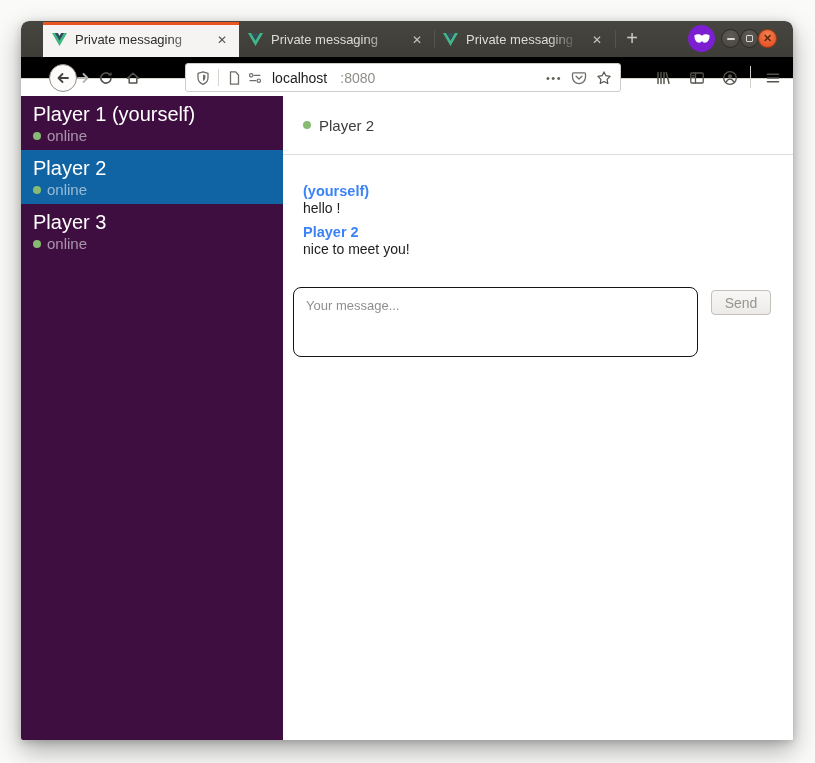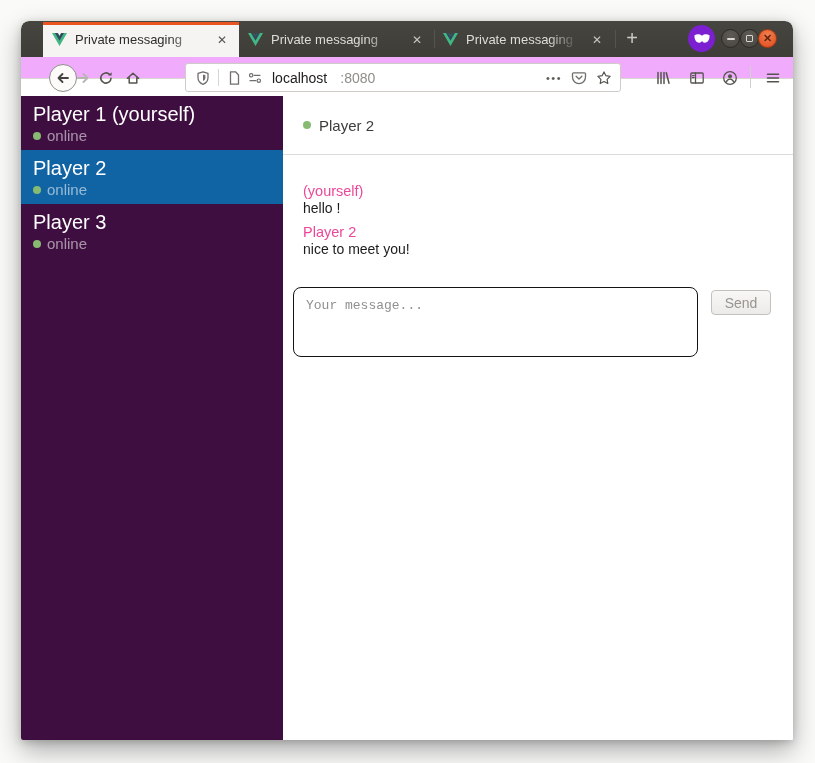--- a/index.html
+++ b/index.html
@@ -41,21 +41,21 @@
   .btn-min,.btn-max { background:radial-gradient(circle at 50% 30%,#5d5b53,#46443e);
                       border:1px solid #2b2a25; }
   .btn-close { left:737px; background:radial-gradient(circle at 50% 30%,#f08050,#e2491b);
                border:1px solid #a63c12; }
   .glyph-min { width:8px; height:2px; background:#d8d6d1; border-radius:1px; }
   .glyph-max { width:7px; height:7px; border:1.5px solid #d8d6d1; border-radius:1px; }
   .glyph-close { color:#64260f; font-size:11px; font-weight:bold; line-height:11px; }
 
   
   .toolbar { position:absolute; top:36px; left:0; right:0; height:22px;
-             background:#f0abfc; border-bottom:1px solid #d9d6d0; }
+             background:#000000; border-bottom:1px solid #d9d6d0; }
   .toolbtn { position:absolute; cursor:pointer; }
   .nav-back { left:28px; top:7px; width:28px; height:28px; border-radius:50%;
               border:1px solid #8f8e89; background:#fcfbfa; display:flex; align-items:center; justify-content:center; }
   .ico16 { width:16px; height:16px; display:block; }
   .nav-fwd { left:54px; top:13px; } .nav-reload { left:77px; top:13px; } .nav-home { left:104px; top:13px; }
   .urlbar { position:absolute; left:164px; top:6px; width:436px; height:29px; background:#fff;
             border:1px solid #cfccc7; border-radius:3px; display:flex; align-items:center;
             padding:0 8px 0 9px; cursor:text; }
   .url-sep { width:1px; height:17px; background:#d8d5d0; margin:0 7px; }
   .url-text { margin-left:9px; font-size:14px; color:#1d1c1a; }
@@ -77,27 +77,27 @@
                    color:rgba(255,255,255,.55); }
   .dot { width:8px; height:8px; border-radius:50%; background:var(--online-dot,#86bb71);
          display:inline-block; margin-right:6px; flex:none; }
 
   .chatpanel { position:absolute; top:0; left:262px; right:0; bottom:0; background:#fff; }
   .chat-header { position:absolute; top:0; left:0; right:0; height:59px;
                  border-bottom:1px solid #dcdcdc; display:flex; align-items:center; padding-left:20px; }
   .chat-header .hname { margin-left:2px; font-size:15px; color:#3c3c3c; }
   .messages { position:absolute; top:86px; left:20px; right:20px; list-style:none; }
   .messages li { margin-bottom:6px; }
-  .msg-sender { font-weight:normal; font-size:14.5px; color:#ec4899; line-height:18px; }
+  .msg-sender { font-weight:bold; font-size:14.5px; color:#3b82f6; line-height:18px; }
   .msg-text { font-size:14px; color:#1c1c1c; line-height:17px; }
 
   .chat-form { position:absolute; top:191px; left:0; right:0; }
   .msg-input { position:absolute; left:10px; top:0; width:405px; height:70px; resize:none;
                border:1px solid #141414; border-radius:8px; padding:10px 12px; outline:none;
-               font-family:Liberation Mono, monospace; font-size:13px; color:#333; background:#fff; }
+               font-family:Liberation Sans, sans-serif; font-size:13px; color:#333; background:#fff; }
   .msg-input::placeholder { color:#8f8f8f; }
   .send-btn { position:absolute; left:428px; top:3px; width:60px; height:25px;
               background:linear-gradient(#f8f7f6,#ecebe9); border:1px solid #c4c1bc;
               border-radius:4px; font-family:"Liberation Sans",sans-serif; font-size:14px;
               color:#98958e; cursor:pointer; }
 
   svg { display:block; }
 </style>
 </head>
 <body>

